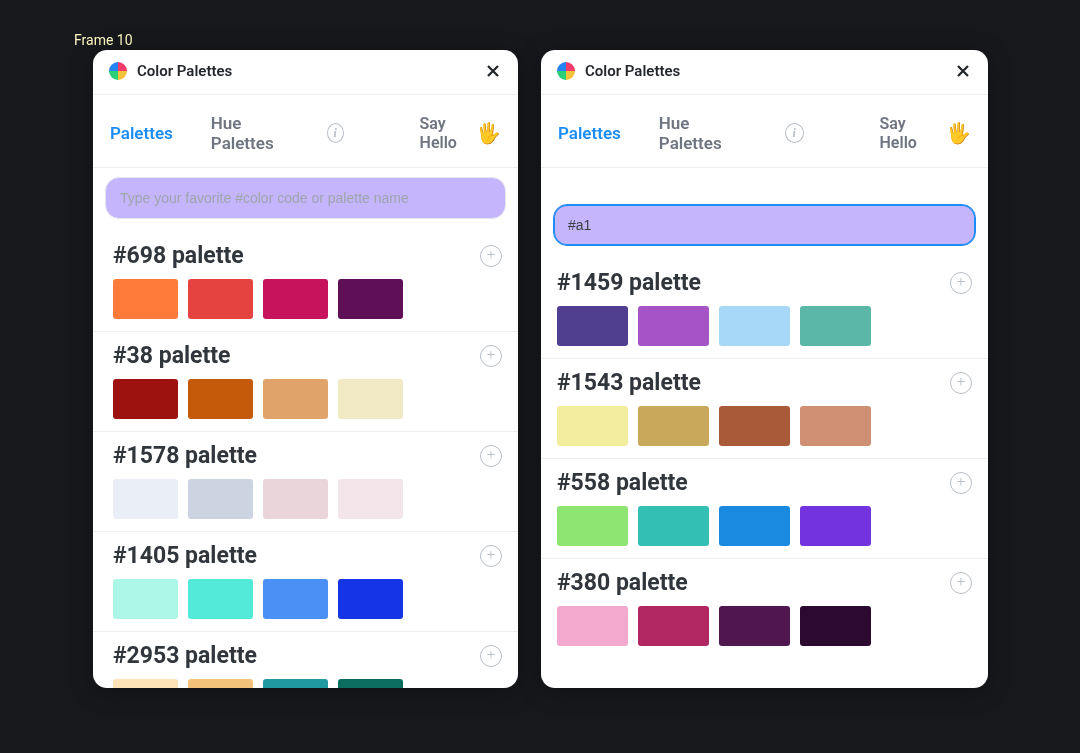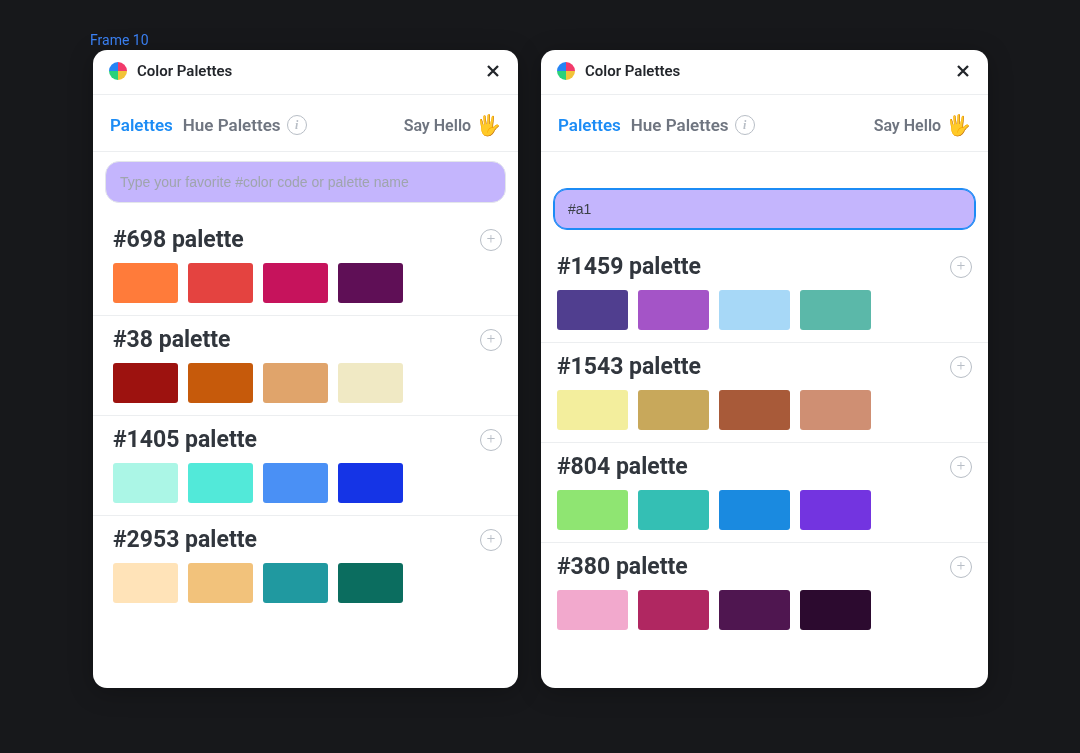--- a/index.html
+++ b/index.html
@@ -19,22 +19,22 @@
     width: 1080px;
     height: 753px;
     font-family: -apple-system, BlinkMacSystemFont, "Segoe UI", Roboto, Arial, sans-serif;
     color: var(--dark);
     overflow: hidden;
     position: relative;
   }
   .frame-label {
     position: absolute;
     top: 32px;
-    left: 90px;
-    color: #3b82f6;
+    left: 74px;
+    color: #fef9c3;
     font-size: 14px;
   }
   .panels-row {
     position: absolute;
     top: 50px;
     left: 93px;
     display: flex;
     gap: 23px;
   }
   .panel {
@@ -76,21 +76,21 @@
     display:flex;align-items:center;justify-content:center;
   }
   .close-icon svg { width:16px;height:16px; stroke:#23262b; stroke-width:2.3; }
   .hr { height:1px; background:var(--divider); width:100%; }
 
   
   .tabbar {
     display: flex;
     align-items: center;
     padding: 18px 17px 14px 17px;
-    gap: 10px;
+    gap: 38px;
   }
   .tab {
     font-size: 17px;
     font-weight: 600;
     color: var(--grey-text);
     cursor: pointer;
   }
   .tab.active { color: var(--blue); }
   .info-icon {
     width: 20px; height: 20px;
@@ -215,20 +215,32 @@
           </div>
           <div class="swatches">
             <div class="sw" style="background: rgb(157, 18, 15);"></div>
             <div class="sw" style="background: rgb(198, 90, 11);"></div>
             <div class="sw" style="background: rgb(224, 164, 107);"></div>
             <div class="sw" style="background: rgb(240, 233, 196);"></div>
           </div>
         </div>
         <div class="palette indented">
           <div class="palette-header">
+            <div class="palette-name">#1578 palette</div>
+            <div class="plus-icon"></div>
+          </div>
+          <div class="swatches">
+            <div class="sw" style="background: rgb(234, 238, 246);"></div>
+            <div class="sw" style="background: rgb(204, 211, 225);"></div>
+            <div class="sw" style="background: rgb(234, 213, 218);"></div>
+            <div class="sw" style="background: rgb(243, 229, 233);"></div>
+          </div>
+        </div>
+        <div class="palette indented">
+          <div class="palette-header">
             <div class="palette-name">#1405 palette</div>
             <div class="plus-icon"></div>
           </div>
           <div class="swatches">
             <div class="sw" style="background: rgb(171, 246, 230);"></div>
             <div class="sw" style="background: rgb(82, 233, 217);"></div>
             <div class="sw" style="background: rgb(74, 144, 245);"></div>
             <div class="sw" style="background: rgb(21, 52, 230);"></div>
           </div>
         </div>
@@ -292,21 +304,21 @@
           </div>
           <div class="swatches">
             <div class="sw" style="background: rgb(243, 238, 157);"></div>
             <div class="sw" style="background: rgb(200, 168, 91);"></div>
             <div class="sw" style="background: rgb(168, 90, 57);"></div>
             <div class="sw" style="background: rgb(207, 143, 115);"></div>
           </div>
         </div>
         <div class="palette">
           <div class="palette-header">
-            <div class="palette-name">#804 palette</div>
+            <div class="palette-name">#558 palette</div>
             <div class="plus-icon"></div>
           </div>
           <div class="swatches">
             <div class="sw" style="background: rgb(143, 229, 114);"></div>
             <div class="sw" style="background: rgb(52, 191, 180);"></div>
             <div class="sw" style="background: rgb(26, 138, 224);"></div>
             <div class="sw" style="background: rgb(115, 52, 224);"></div>
           </div>
         </div>
         <div class="palette">

